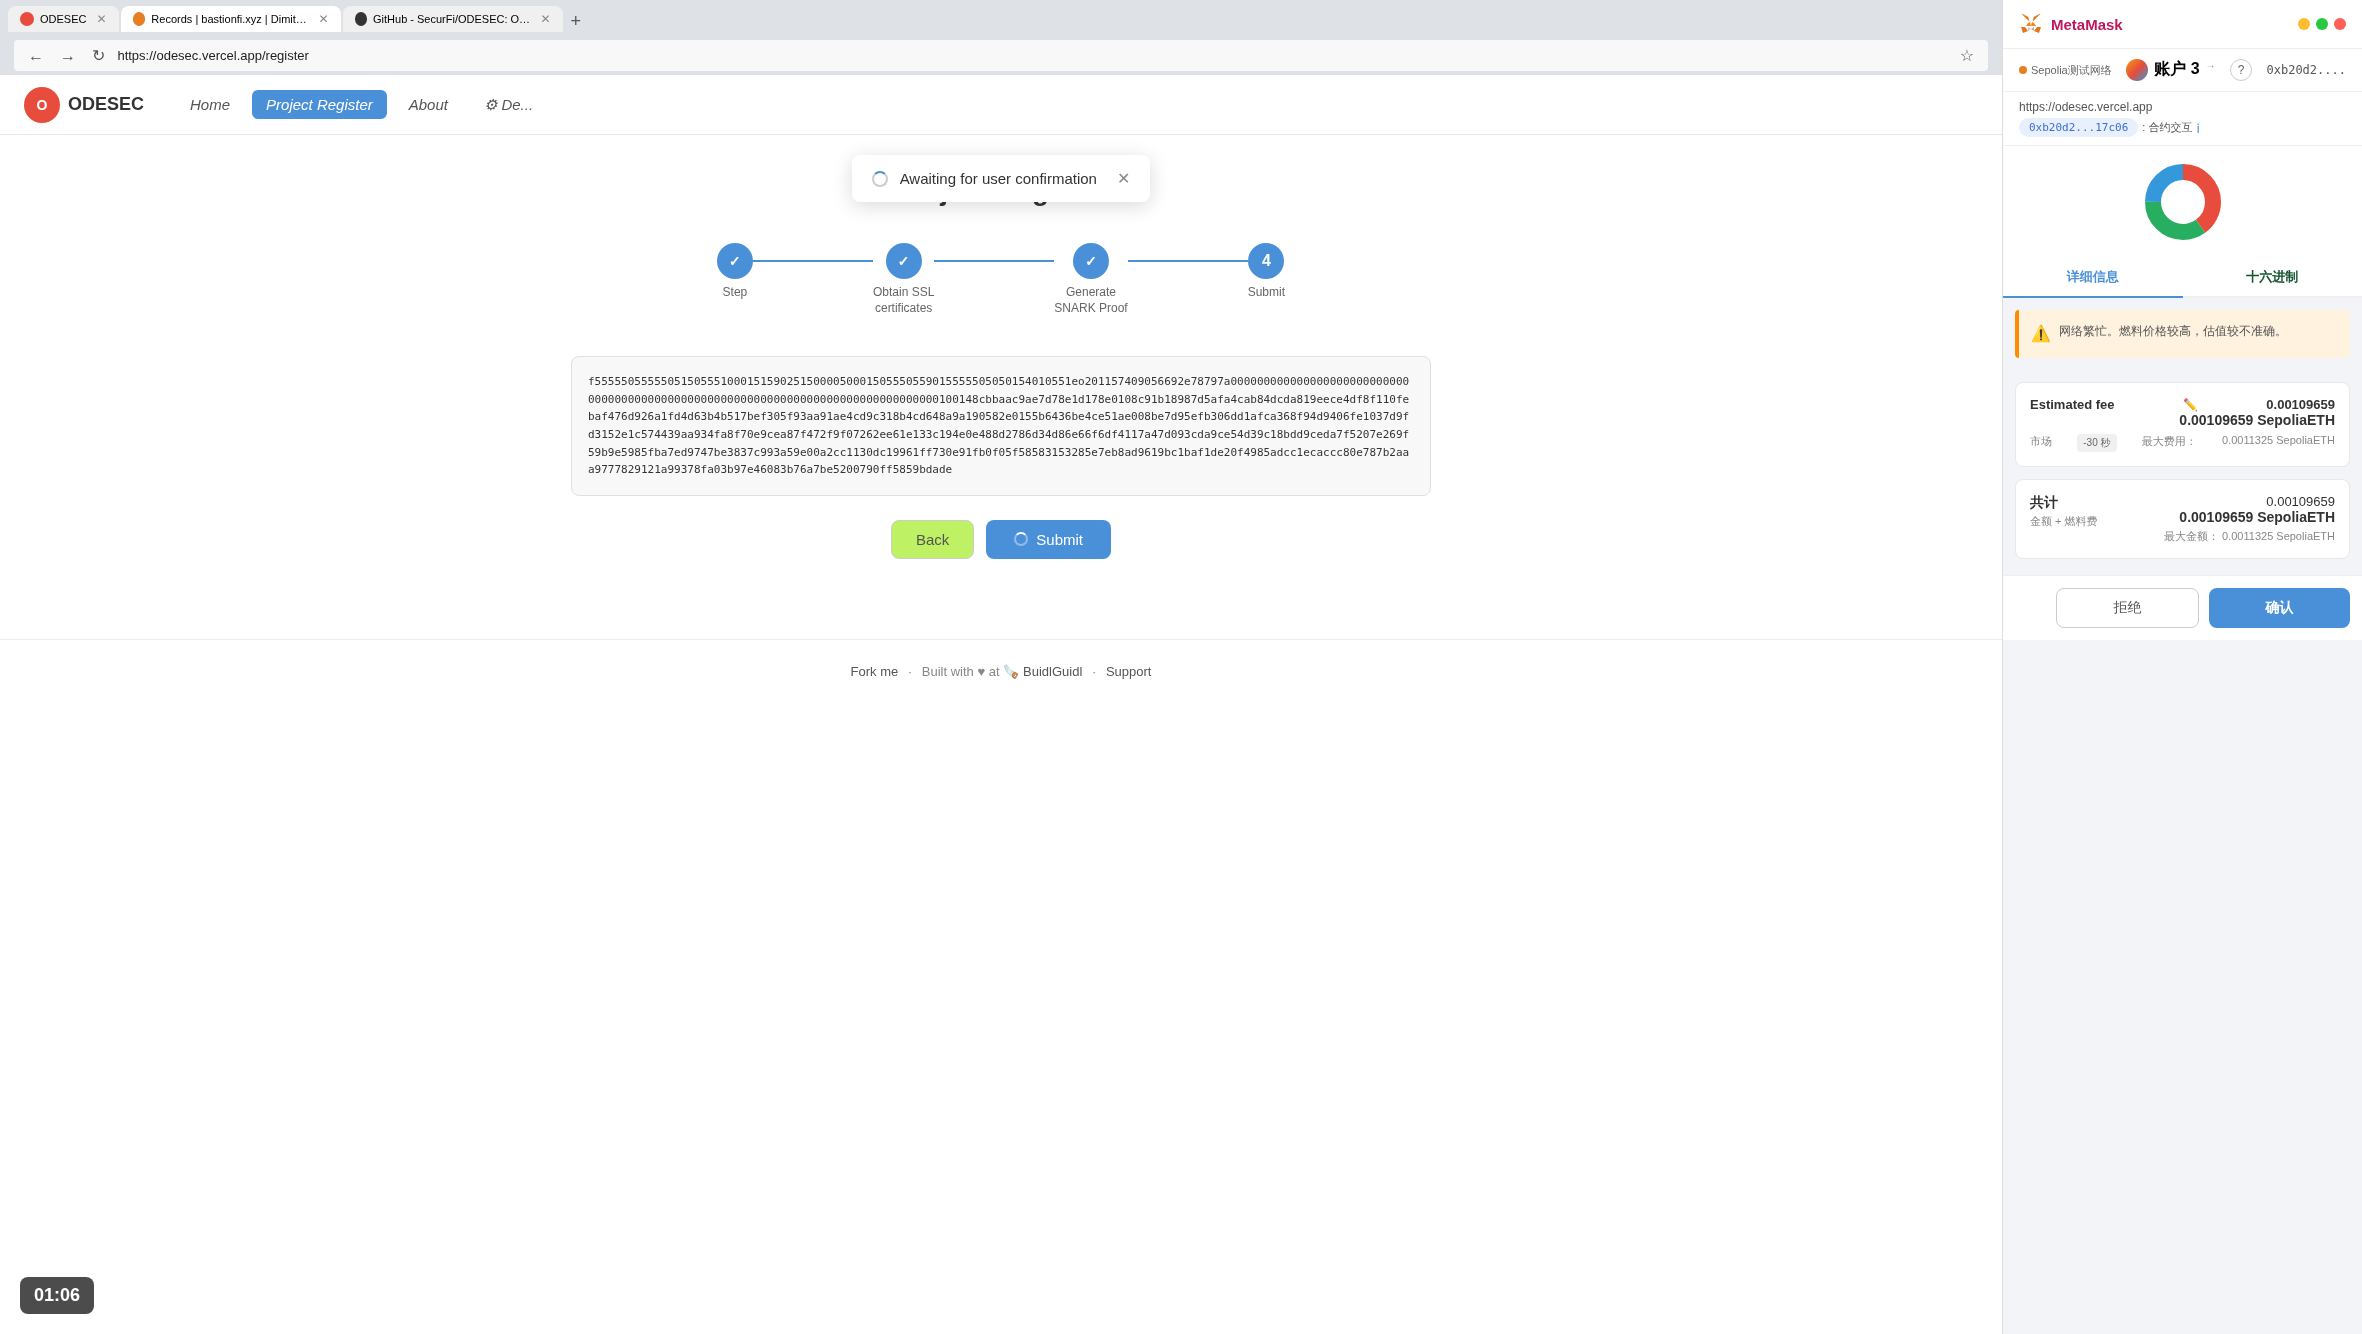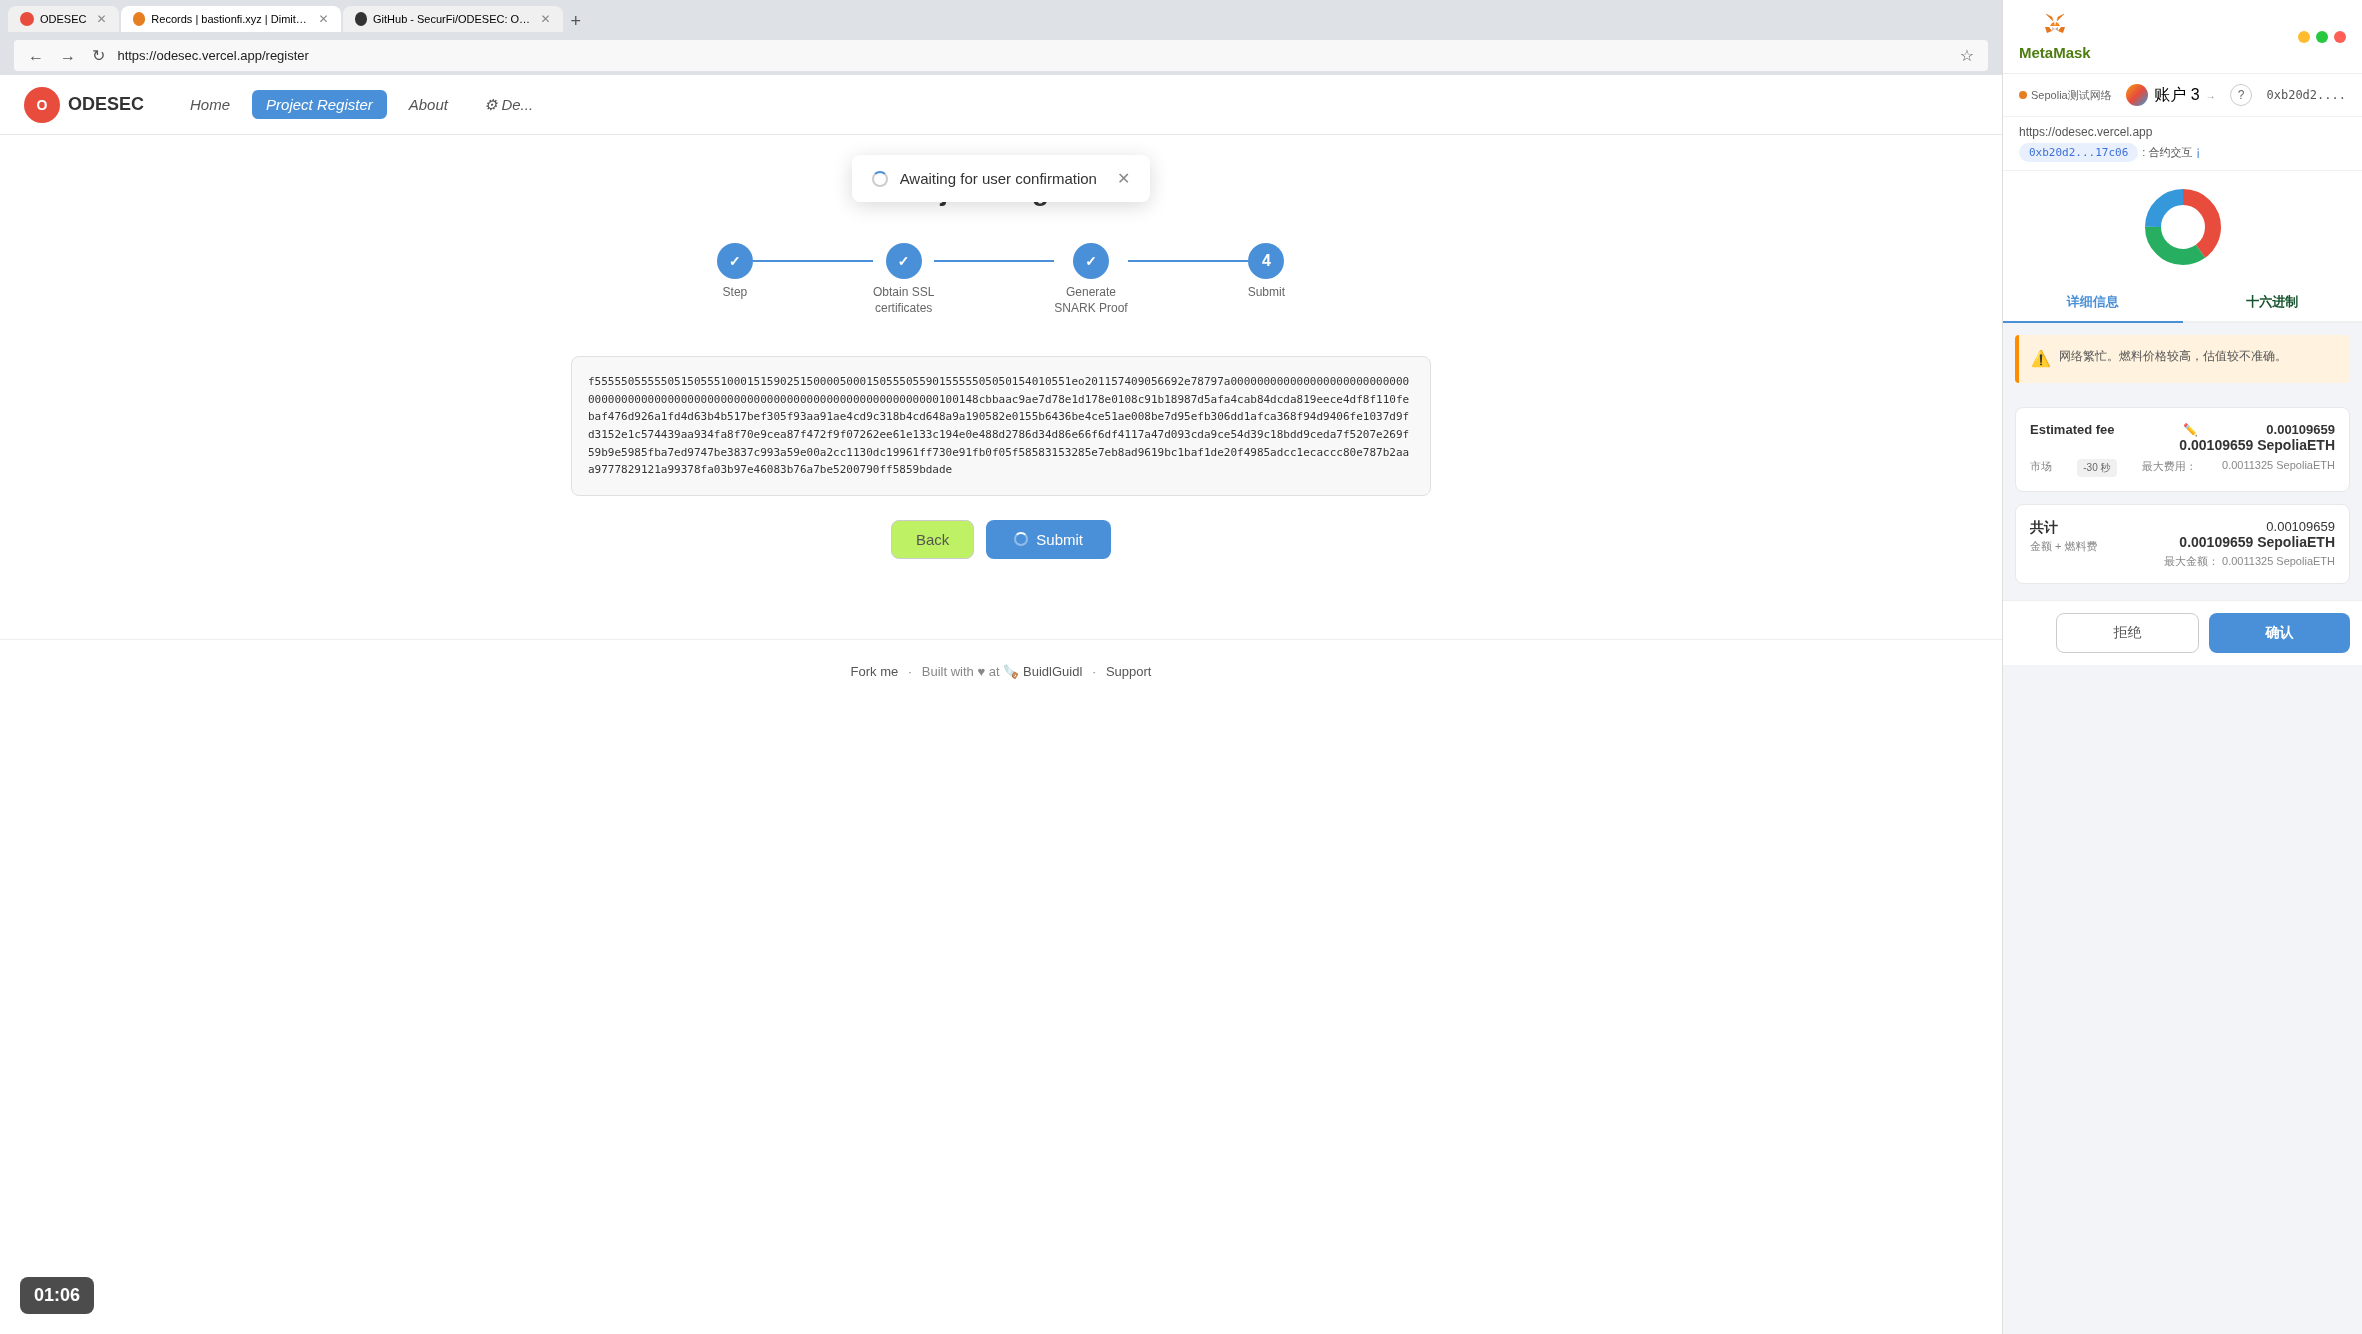--- a/index.html
+++ b/index.html
@@ -63,31 +63,31 @@
     .btn-submit-spinner { width: 14px; height: 14px; border: 2px solid rgba(255,255,255,0.4); border-top-color: #fff; border-radius: 50%; animation: spin 0.8s linear infinite; }
 
     
     .site-footer { text-align: center; padding: 24px; font-size: 13px; color: #888; border-top: 1px solid #eee; margin-top: 20px; }
     .site-footer a { color: #555; text-decoration: none; }
     .footer-dot { margin: 0 6px; }
 
     
     .metamask-panel { width: 360px; background: #f2f4f8; border-left: 1px solid #ddd; display: flex; flex-direction: column; overflow-y: auto; }
     .mm-header { background: #fff; padding: 12px 16px; display: flex; align-items: center; justify-content: space-between; border-bottom: 1px solid #eee; }
-    .mm-title { font-size: 15px; font-weight: 600; color: #4d7c0f; display: flex; align-items: center; gap: 8px; flex-direction: column; }
+    .mm-title { font-size: 15px; font-weight: 600; color: #be185d; display: flex; align-items: center; gap: 8px; }
     .mm-window-btns { display: flex; gap: 6px; }
     .mm-win-btn { width: 12px; height: 12px; border-radius: 50%; cursor: pointer; border: none; }
     .mm-win-btn.min { background: #febc2e; }
     .mm-win-btn.max { background: #28c840; }
     .mm-win-btn.close { background: #ff5f57; }
 
     .mm-top-bar { background: #fff; padding: 10px 16px; display: flex; align-items: center; justify-content: space-between; border-bottom: 1px solid #f0f0f0; }
     .mm-network { display: flex; align-items: center; gap: 4px; font-size: 11px; color: #666; }
     .mm-network-dot { width: 8px; height: 8px; border-radius: 50%; background: #e67e22; }
-    .mm-account { display: flex; align-items: center; gap: 6px; }
+    .mm-account { display: flex; gap: 6px; font-weight: bold; }
     .mm-account-avatar { width: 22px; height: 22px; border-radius: 50%; background: linear-gradient(135deg, #f39c12, #e74c3c, #3498db); }
     .mm-account-arrow { color: #888; font-size: 10px; }
     .mm-help { width: 22px; height: 22px; border-radius: 50%; border: 1px solid #ccc; display: flex; align-items: center; justify-content: center; font-size: 12px; color: #666; cursor: pointer; }
     .mm-addr { font-size: 12px; color: #555; font-family: monospace; }
 
     .mm-site-url { background: #fff; padding: 8px 16px; font-size: 12px; color: #555; border-bottom: 1px solid #f0f0f0; }
     .mm-contract-badge { display: flex; align-items: center; gap: 4px; margin-top: 4px; }
     .mm-contract-pill { background: #e8f0fe; color: #3b6fd4; font-size: 11px; padding: 3px 10px; border-radius: 12px; font-family: monospace; }
     .mm-contract-label { font-size: 11px; color: #555; }
     .mm-contract-info { color: #4a90d9; font-size: 13px; cursor: pointer; }

